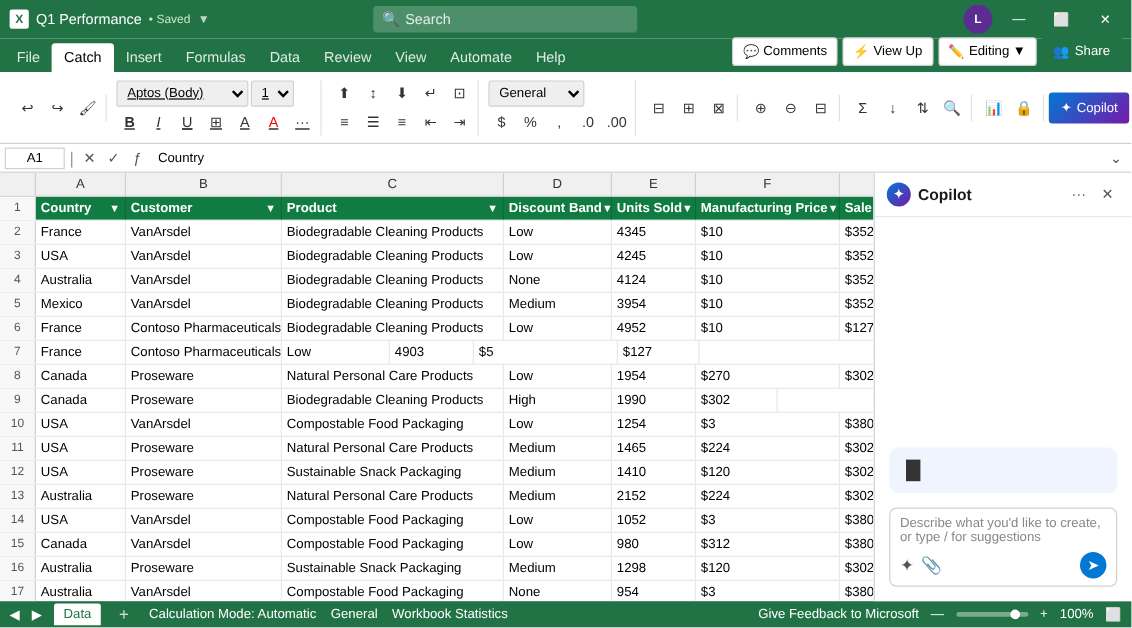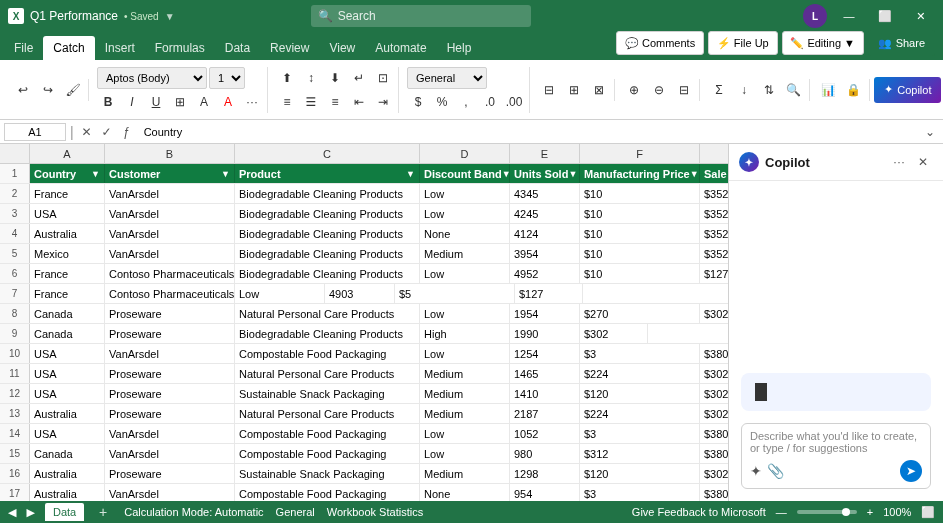--- a/index.html
+++ b/index.html
@@ -178,21 +178,21 @@
     #formula-bar {
       height: 24px;
       background: #fff;
       border-bottom: 1px solid #d0d0d0;
       display: flex;
       align-items: center;
       padding: 0 4px;
       gap: 4px;
     }
     .cell-ref {
-      width: 62px;
+      width: 50px;
       border: 1px solid #d0d0d0;
       padding: 2px 0;
       font-size: 11px;
       text-align: center;
     }
     .formula-separator { color: #999; font-size: 14px; }
     .formula-icons { display: flex; gap: 2px; }
     .formula-icon-btn {
       width: 18px; height: 18px;
       display: flex; align-items: center; justify-content: center;
@@ -476,21 +476,21 @@
   <div class="ribbon-tab">Automate</div>
   <div class="ribbon-tab">Help</div>
   <div class="ribbon-right" style="margin-left:auto;display:flex;align-items:center;gap:6px;padding-bottom:4px;">
     <div style="display:flex;align-items:center;gap:4px;margin-right:4px;">
       <div class="ribbon-action-btn">
         <span>💬</span>
         <span>Comments</span>
       </div>
       <div class="ribbon-action-btn">
         <span>⚡</span>
-        <span>File Up</span>
+        <span>View Up</span>
       </div>
       <div class="ribbon-action-btn">
         <span>✏️</span>
         <span>Editing</span>
         <span>▼</span>
       </div>
       <button class="share-btn">
         <span>👥</span>
         <span>Share</span>
       </button>
@@ -498,21 +498,21 @@
   </div>
 </div>
 
 <div id="ribbon">
   <div class="ribbon-group">
     <div class="ribbon-btn-small">↩</div>
     <div class="ribbon-btn-small">↪</div>
     <div class="ribbon-btn-small">🖌</div>
   </div>
   <div class="ribbon-group">
-    <div style="display:flex;flex-direction:column;gap:2px;">
+    <div style="display:flex;flex-direction:column;gap:2px;text-decoration:underline;">
       <div style="display:flex;align-items:center;gap:2px;">
         <select class="font-select">
           <option>Aptos (Body)</option>
         </select>
         <select class="font-size-select">
           <option>11</option>
         </select>
       </div>
       <div style="display:flex;align-items:center;gap:2px;">
         <div class="ribbon-btn-small" style="font-weight:bold;">B</div>
@@ -733,21 +733,21 @@
           <div class="data-cell col-e">1410</div>
           <div class="data-cell col-f">$120</div>
           <div class="data-cell col-g">$302</div>
         </div>
         <div class="data-row">
           <div class="row-num">13</div>
           <div class="data-cell col-a">Australia</div>
           <div class="data-cell col-b">Proseware</div>
           <div class="data-cell col-c">Natural Personal Care Products</div>
           <div class="data-cell col-d">Medium</div>
-          <div class="data-cell col-e">2187</div>
+          <div class="data-cell col-e">2152</div>
           <div class="data-cell col-f">$224</div>
           <div class="data-cell col-g">$302</div>
         </div>
         <div class="data-row">
           <div class="row-num">14</div>
           <div class="data-cell col-a">USA</div>
           <div class="data-cell col-b">VanArsdel</div>
           <div class="data-cell col-c">Compostable Food Packaging</div>
           <div class="data-cell col-d">Low</div>
           <div class="data-cell col-e">1052</div>

